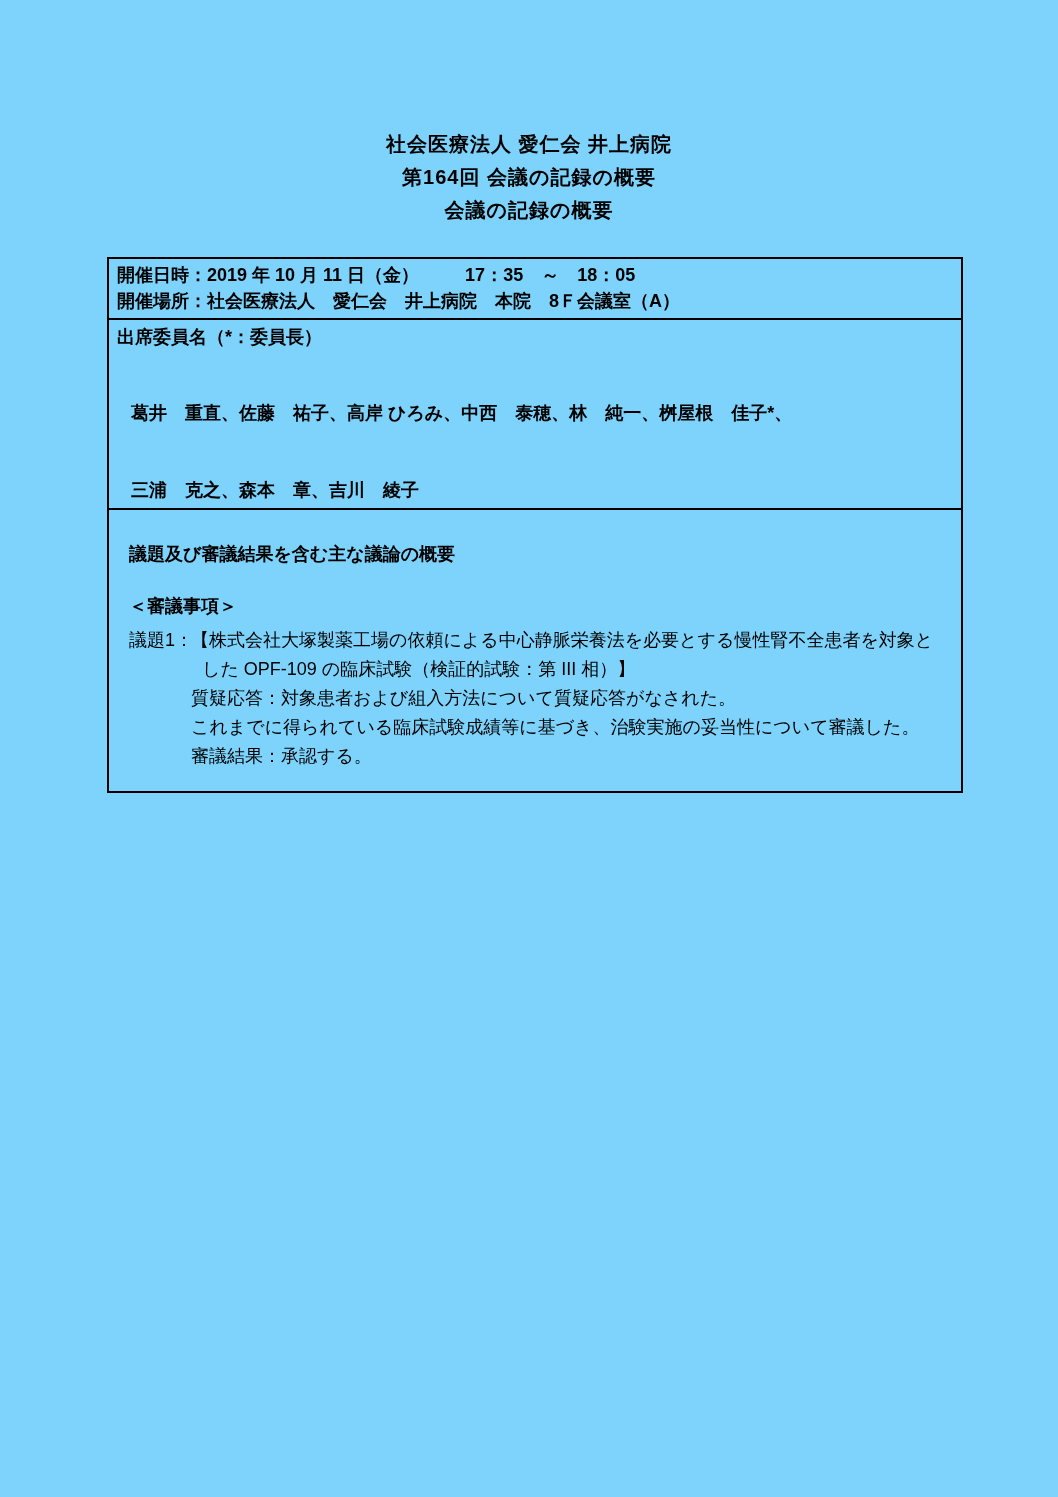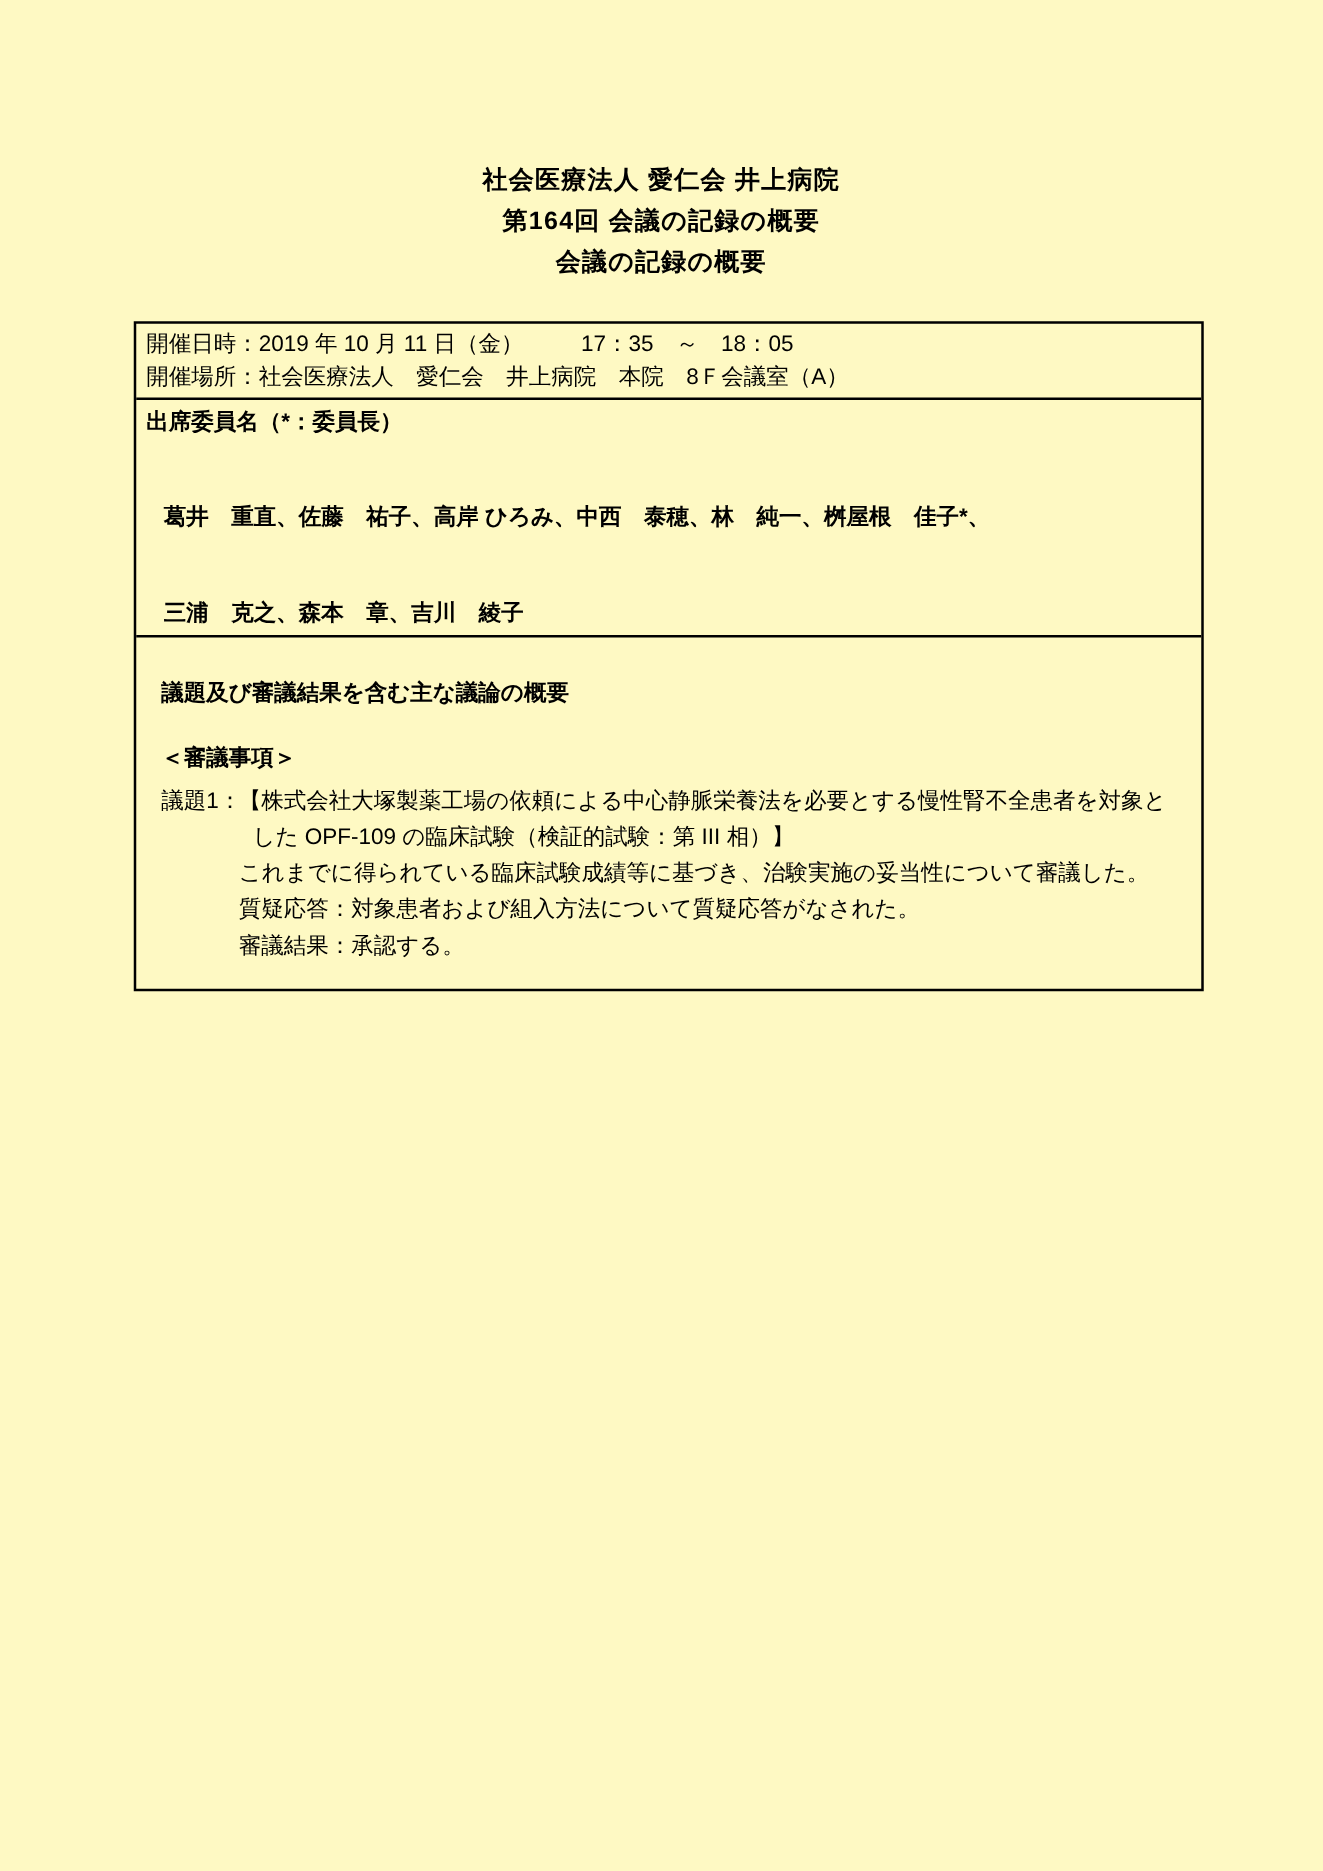--- a/index.html
+++ b/index.html
@@ -1,20 +1,20 @@
 <!DOCTYPE html>
 <html><head>
 <meta charset="utf-8">
 <style>
   html, body { margin: 0; padding: 0; background: #ffffff; }
   .page {
     position: relative;
     width: 1058px;
     height: 1497px;
-    background: #fef9c3;
+    background: #7dd3fc;
     color: #000000;
     font-family: "Liberation Sans", "DejaVu Sans", sans-serif;
     overflow: hidden;
   }
   .title-block {
     position: absolute;
     top: 128px;
     left: 0;
     width: 100%;
     text-align: center;
@@ -29,21 +29,21 @@
     top: 257px;
     width: 856px;
     border: 2px solid #000000;
     font-size: 18px;
     box-sizing: border-box;
   }
   .sec { box-sizing: border-box; }
   .sec1 {
     border-bottom: 2px solid #000000;
     padding: 3px 24px 4px 8px;
-    font-weight: 400;
+    font-weight: 700;
   }
   .info-row { line-height: 26px; white-space: nowrap; }
   .time-range { margin-left: 46px; }
   .sec2 {
     border-bottom: 2px solid #000000;
     padding: 4px 8px 3px 8px;
     font-weight: 700;
   }
   .attendees-header { line-height: 27px; }
   .attendee-line { padding-left: 14px; line-height: 29px; margin-top: 48px; }
@@ -104,22 +104,22 @@
 
     <div class="sec sec3">
       <div class="discussion-heading">議題及び審議結果を含む主な議論の概要</div>
       <div class="subheading">＜審議事項＞</div>
 
       <div class="topic">
         <span class="topic-label">議題1：</span>
         <div class="topic-body">
           <div>【株式会社大塚製薬工場の依頼による中心静脈栄養法を必要とする慢性腎不全患者を対象と</div>
           <div class="cont-indent">した OPF-109 の臨床試験（検証的試験：第 III 相）】</div>
+          <div>質疑応答：対象患者および組入方法について質疑応答がなされた。</div>
           <div>これまでに得られている臨床試験成績等に基づき、治験実施の妥当性について審議した。</div>
-          <div>質疑応答：対象患者および組入方法について質疑応答がなされた。</div>
           <div>審議結果：承認する。</div>
         </div>
       </div>
     </div>
 
   </div>
 
 </div>
 
 </body></html>

